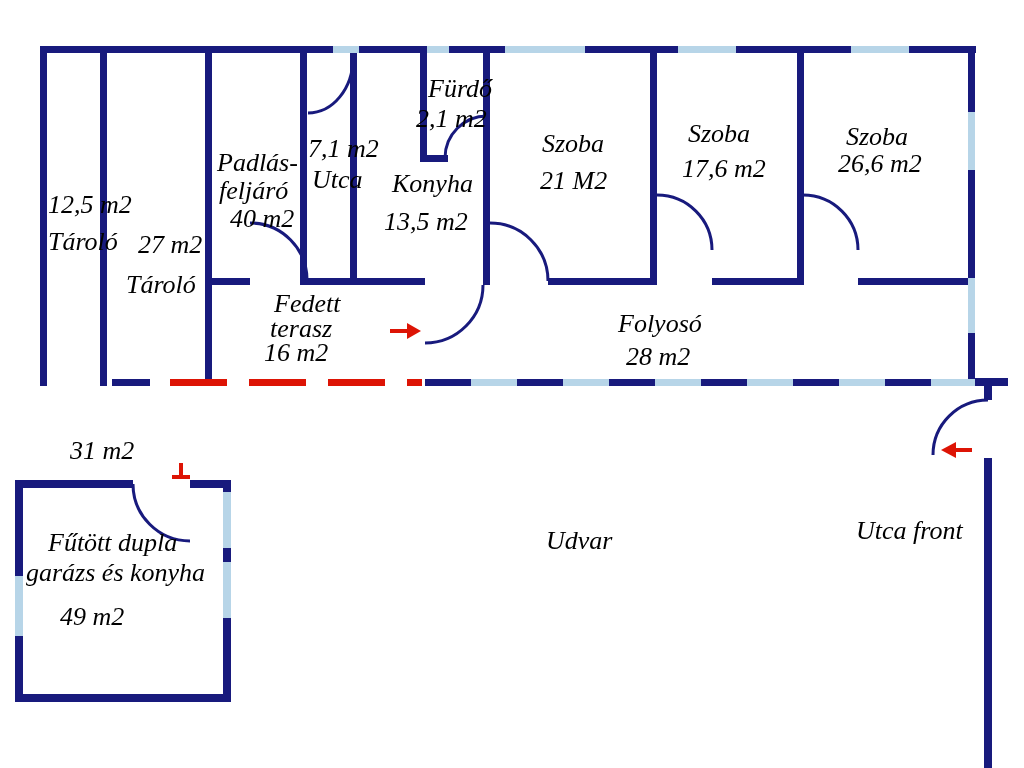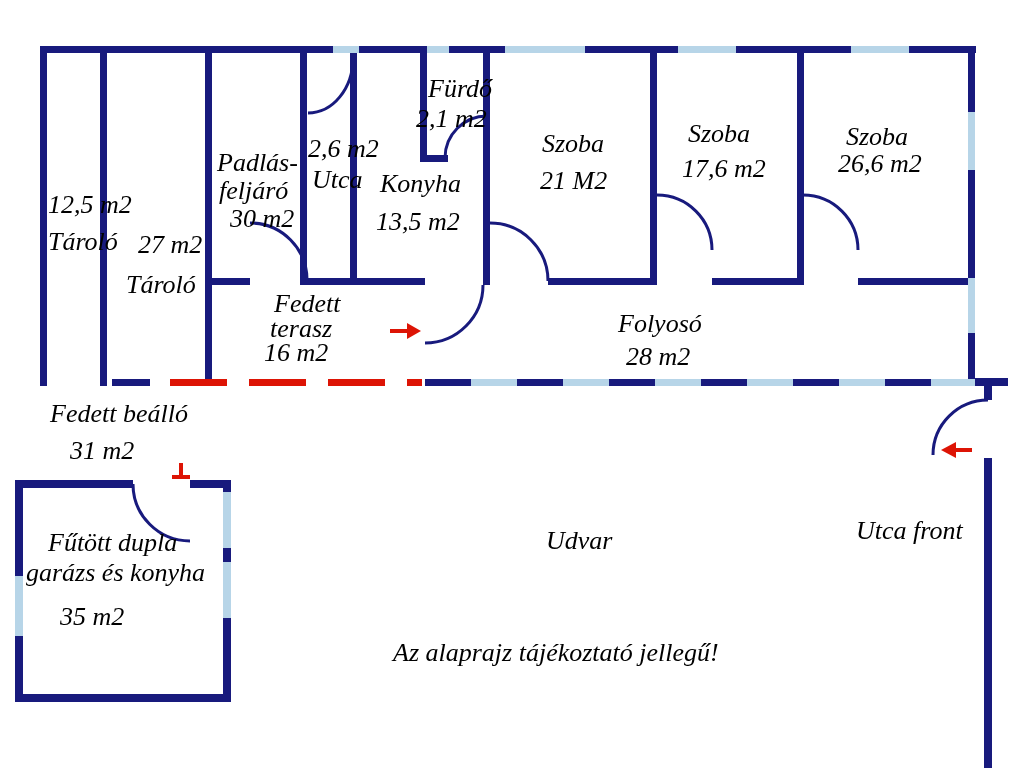--- a/index.html
+++ b/index.html
@@ -123,52 +123,50 @@
     </g>
   </svg>
 
   <div class="lbl" style="left:48px;top:192px">12,5 m2</div>
   <div class="lbl" style="left:48px;top:229px">Tároló</div>
   <div class="lbl" style="left:138px;top:232px">27 m2</div>
   <div class="lbl" style="left:126px;top:272px">Tároló</div>
 
   <div class="lbl" style="left:217px;top:150px">Padlás-</div>
   <div class="lbl" style="left:219px;top:178px">feljáró</div>
-  <div class="lbl" style="left:230px;top:206px">30 m2</div>
+  <div class="lbl" style="left:230px;top:206px">40 m2</div>
 
-  <div class="lbl" style="left:308px;top:136px">2,6 m2</div>
+  <div class="lbl" style="left:308px;top:136px">7,1 m2</div>
   <div class="lbl" style="left:312px;top:167px">Utca</div>
 
   <div class="lbl" style="left:428px;top:76px">Fürdő</div>
   <div class="lbl" style="left:416px;top:106px">2,1 m2</div>
 
-  <div class="lbl" style="left:380px;top:171px">Konyha</div>
-  <div class="lbl" style="left:376px;top:209px">13,5 m2</div>
+  <div class="lbl" style="left:392px;top:171px">Konyha</div>
+  <div class="lbl" style="left:384px;top:209px">13,5 m2</div>
 
   <div class="lbl" style="left:542px;top:131px">Szoba</div>
   <div class="lbl" style="left:540px;top:168px">21 M2</div>
 
   <div class="lbl" style="left:688px;top:121px">Szoba</div>
   <div class="lbl" style="left:682px;top:156px">17,6 m2</div>
 
   <div class="lbl" style="left:846px;top:124px">Szoba</div>
   <div class="lbl" style="left:838px;top:151px">26,6 m2</div>
 
   <div class="lbl" style="left:274px;top:291px">Fedett</div>
   <div class="lbl" style="left:270px;top:316px">terasz</div>
   <div class="lbl" style="left:264px;top:340px">16 m2</div>
 
   <div class="lbl" style="left:618px;top:311px">Folyosó</div>
   <div class="lbl" style="left:626px;top:344px">28 m2</div>
 
-  <div class="lbl" style="left:50px;top:401px">Fedett beálló</div>
   <div class="lbl" style="left:70px;top:438px">31 m2</div>
 
   <div class="lbl" style="left:48px;top:530px">Fűtött dupla</div>
   <div class="lbl" style="left:26px;top:560px">garázs és konyha</div>
-  <div class="lbl" style="left:60px;top:604px">35 m2</div>
+  <div class="lbl" style="left:60px;top:604px">49 m2</div>
 
   <div class="lbl" style="left:546px;top:528px">Udvar</div>
   <div class="lbl" style="left:856px;top:518px">Utca front</div>
 
-  <div class="lbl" style="left:393px;top:640px">Az alaprajz tájékoztató jellegű!</div>
 
 </div>
 
 </body></html>

